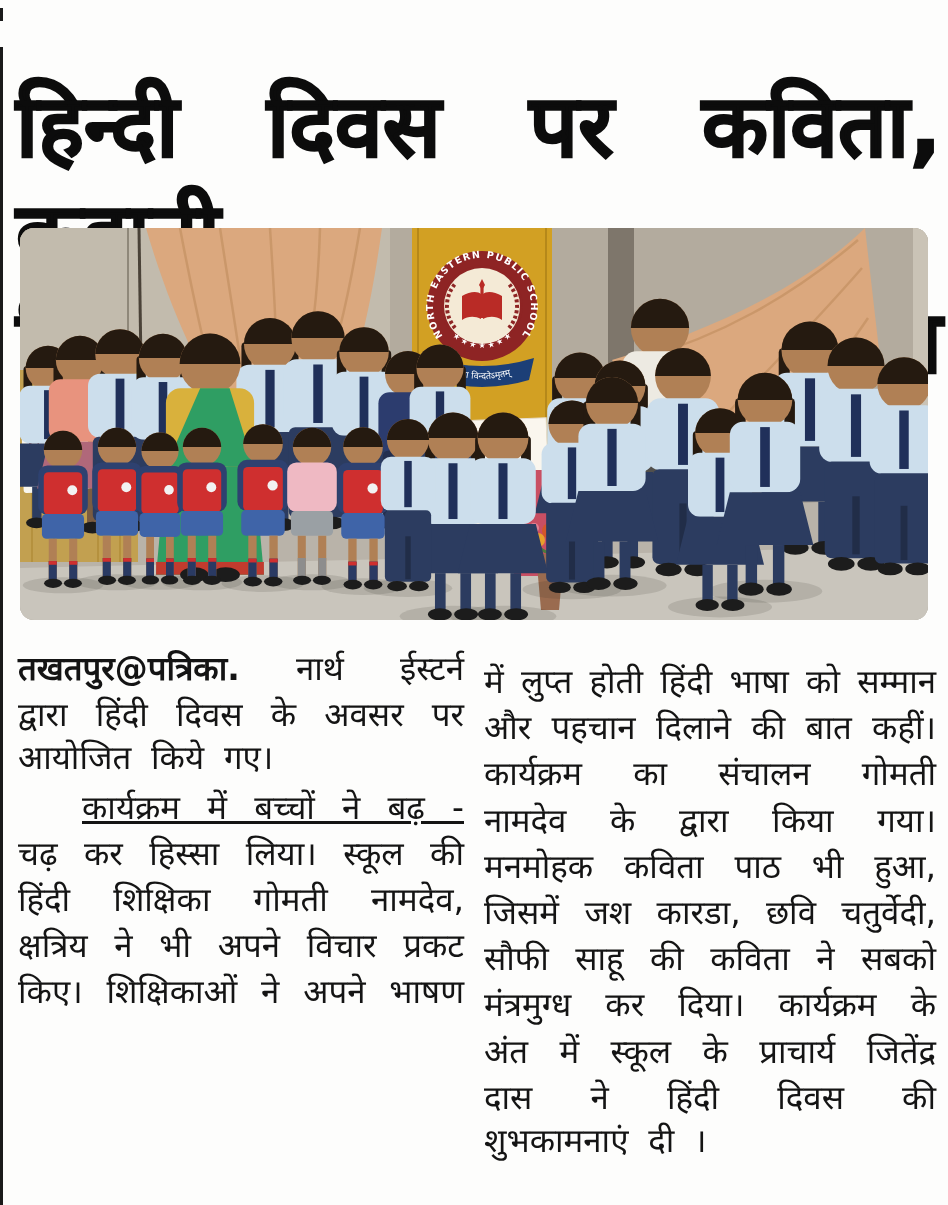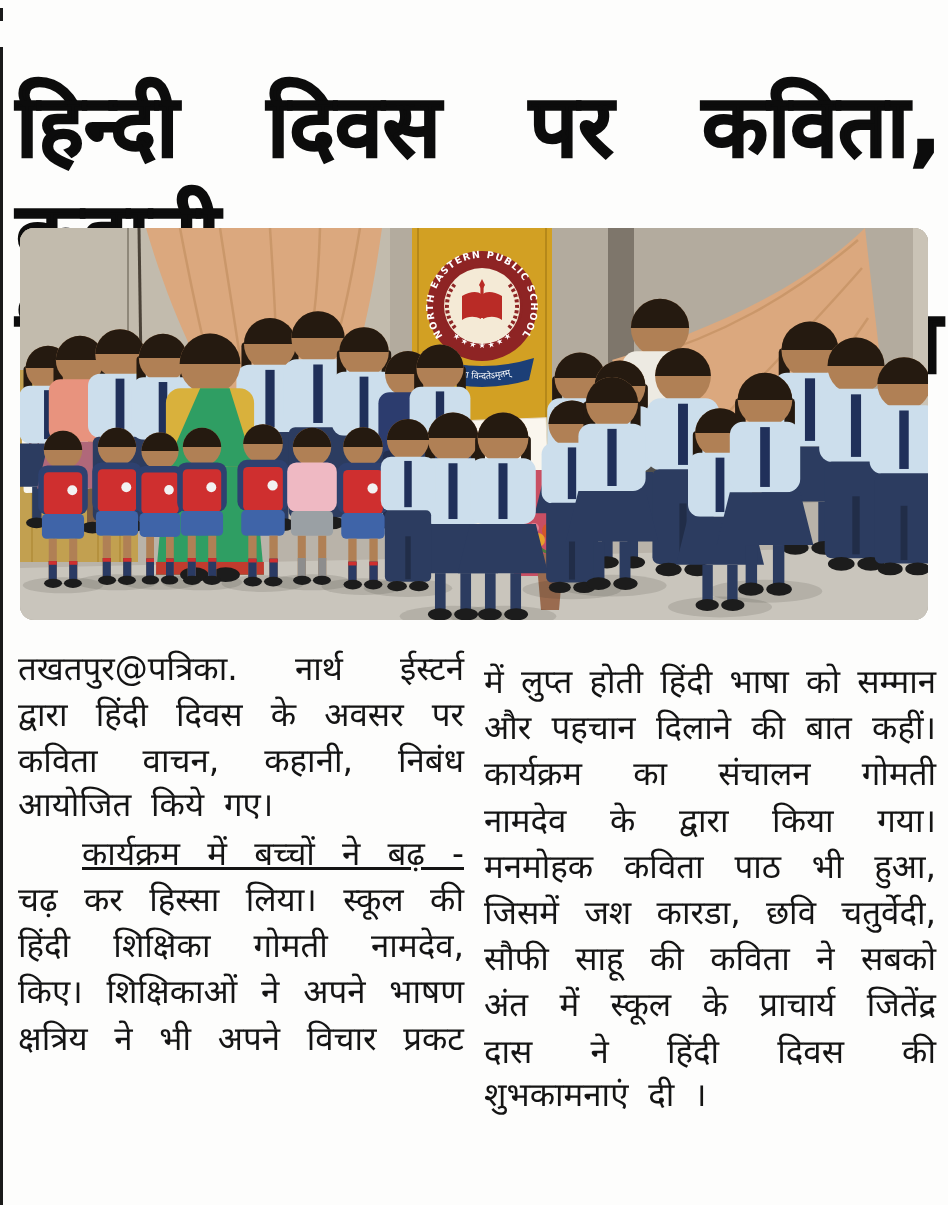--- a/index.html
+++ b/index.html
@@ -14,21 +14,21 @@
                border-radius:14px;overflow:hidden;background:#b3ab9e;}
   .photo-frame svg{display:block;}
   .article{position:absolute;left:18px;top:646px;width:918px;height:556px;color:#141414;}
   .col{position:absolute;top:0;}
   .col-left{left:0;width:446px;}
   .col-right{left:466px;width:452px;margin-top:13px;}
   .line{height:46.2px;font-size:33px;line-height:45px;white-space:normal;
         text-align:justify;text-align-last:justify;overflow:visible;}
   .line.pend{text-align-last:left;font-family:Liberation Mono, monospace;}
   .line.ind{padding-left:64px;text-decoration:underline;}
-  .line b{font-weight:400;}
+  .line b{font-weight:700;}
 </style>
 </head>
 <body>
 
 <div class="page">
   <div class="corner-tick"></div>
   <div class="left-rule"></div>
 
   <h1 class="headline">
     <span class="hl">हिन्दी दिवस पर कविता, कहानी,</span>
@@ -554,34 +554,34 @@
             <ellipse cx="398.88" cy="358.2" rx="9.86" ry="5.1" fill="#1c1c1c"></ellipse>
           </g>
         </g>
     </svg>
   </figure>
 
   <div class="article">
     <div class="col col-left" id="col-left">
         <div class="line"><b>तखतपुर@पत्रिका.</b> नार्थ ईस्टर्न</div>
         <div class="line">द्वारा हिंदी दिवस के अवसर पर</div>
-        <div class="line">कविता वाचन, कहानी, निबंध</div>
         <div class="line pend">आयोजित किये गए।</div>
         <div class="line ind">कार्यक्रम में बच्चों ने बढ़ -</div>
         <div class="line">चढ़ कर हिस्सा लिया। स्कूल की</div>
         <div class="line">हिंदी शिक्षिका गोमती नामदेव,</div>
+        <div class="line">क्षत्रिय ने भी अपने विचार प्रकट</div>
         <div class="line">किए। शिक्षिकाओं ने अपने भाषण</div>
-        <div class="line">क्षत्रिय ने भी अपने विचार प्रकट</div>
       </div>
     <div class="col col-right" id="col-right">
         <div class="line">में लुप्त होती हिंदी भाषा को सम्मान</div>
         <div class="line">और पहचान दिलाने की बात कहीं।</div>
         <div class="line">कार्यक्रम का संचालन गोमती</div>
         <div class="line">नामदेव के द्वारा किया गया।</div>
         <div class="line">मनमोहक कविता पाठ भी हुआ,</div>
         <div class="line">जिसमें जश कारडा, छवि चतुर्वेदी,</div>
         <div class="line">सौफी साहू की कविता ने सबको</div>
+        <div class="line">मंत्रमुग्ध कर दिया। कार्यक्रम के</div>
         <div class="line">अंत में स्कूल के प्राचार्य जितेंद्र</div>
         <div class="line">दास ने हिंदी दिवस की</div>
         <div class="line pend">शुभकामनाएं दी ।</div>
       </div>
   </div>
 </div>
 
 </body></html>

